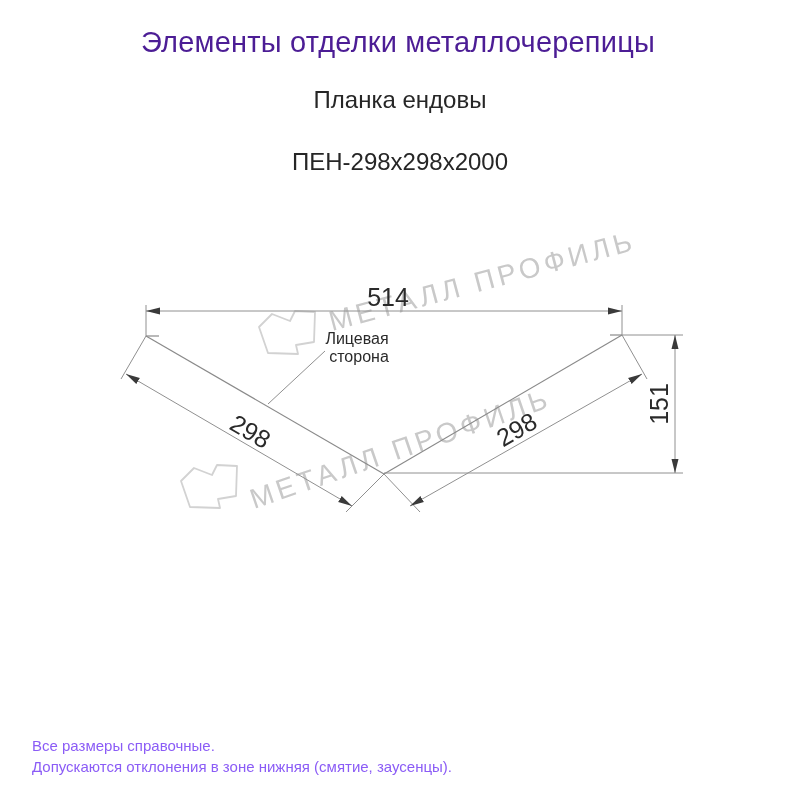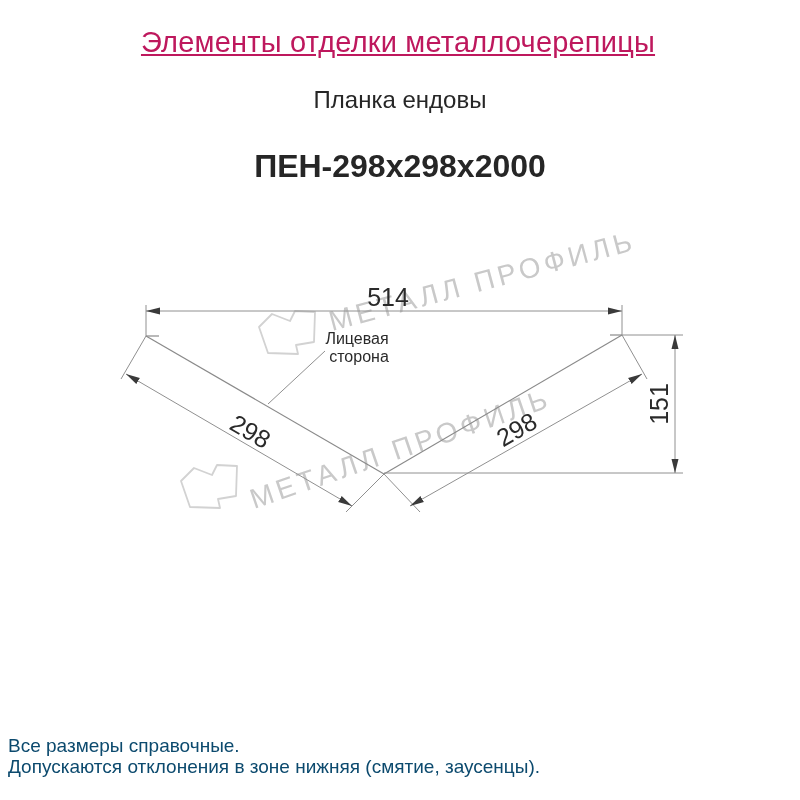--- a/index.html
+++ b/index.html
@@ -4,36 +4,35 @@
 <style>
   html,body{margin:0;padding:0;}
   body{
     width:800px;height:800px;position:relative;background:#ffffff;
     font-family:"Liberation Sans","DejaVu Sans",sans-serif;
     color:#1f1f1f;overflow:hidden;
   }
   .page-title{
     position:absolute;left:0;right:4px;top:26px;
     text-align:center;font-size:29px;font-weight:400;letter-spacing:0.2px;
-    color:#be185d;
-    text-decoration:underline;
+    color:#4c1d95;
   }
   .subtitle{
     position:absolute;left:0;right:0;top:86px;
     text-align:center;font-size:24px;line-height:28px;font-weight:400;
     color:#262626;
   }
   .product-code{
     position:absolute;left:0;right:0;top:148px;
-    text-align:center;font-size:32px;font-weight:700;color:#262626;
+    text-align:center;font-size:24px;font-weight:400;color:#262626;
   }
   .drawing-svg{position:absolute;left:0;top:0;width:800px;height:800px;}
   .footnotes{
-    position:absolute;left:8px;top:735px;
-    font-size:19px;line-height:21px;color:#0c4a6e;
+    position:absolute;left:32px;top:735px;
+    font-size:15px;line-height:21px;color:#8b5cf6;
   }
   svg text{font-family:"Liberation Sans","DejaVu Sans",sans-serif;}
   .dimline{stroke:#909090;stroke-width:1;fill:none;}
   .profline{stroke:#8a8a8a;stroke-width:1.2;fill:none;}
   .dimtext{font-size:25px;fill:#2a2a2a;}
   .wmtext{font-size:28px;fill:#c9c9c9;letter-spacing:4px;}
   .facetext{font-size:16px;fill:#2a2a2a;}
   .logo{stroke:#d2d2d2;stroke-width:1.8;fill:none;stroke-linejoin:round;}
 </style>
 </head>

